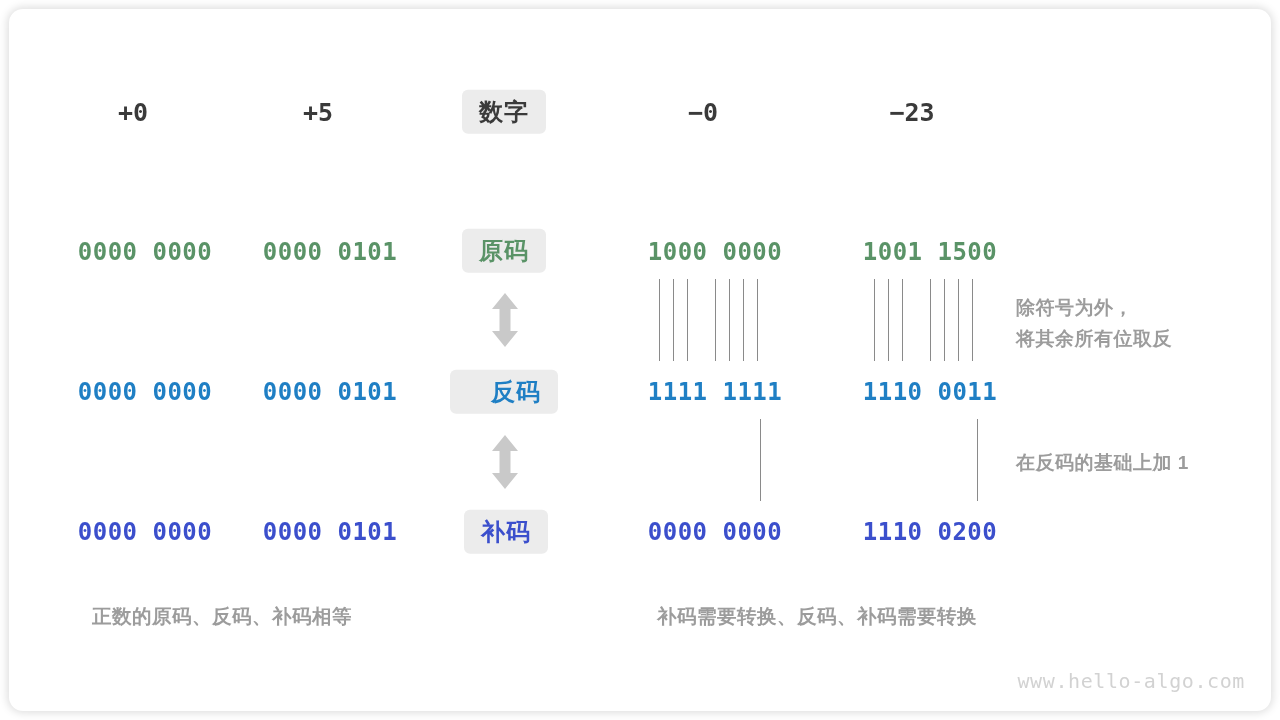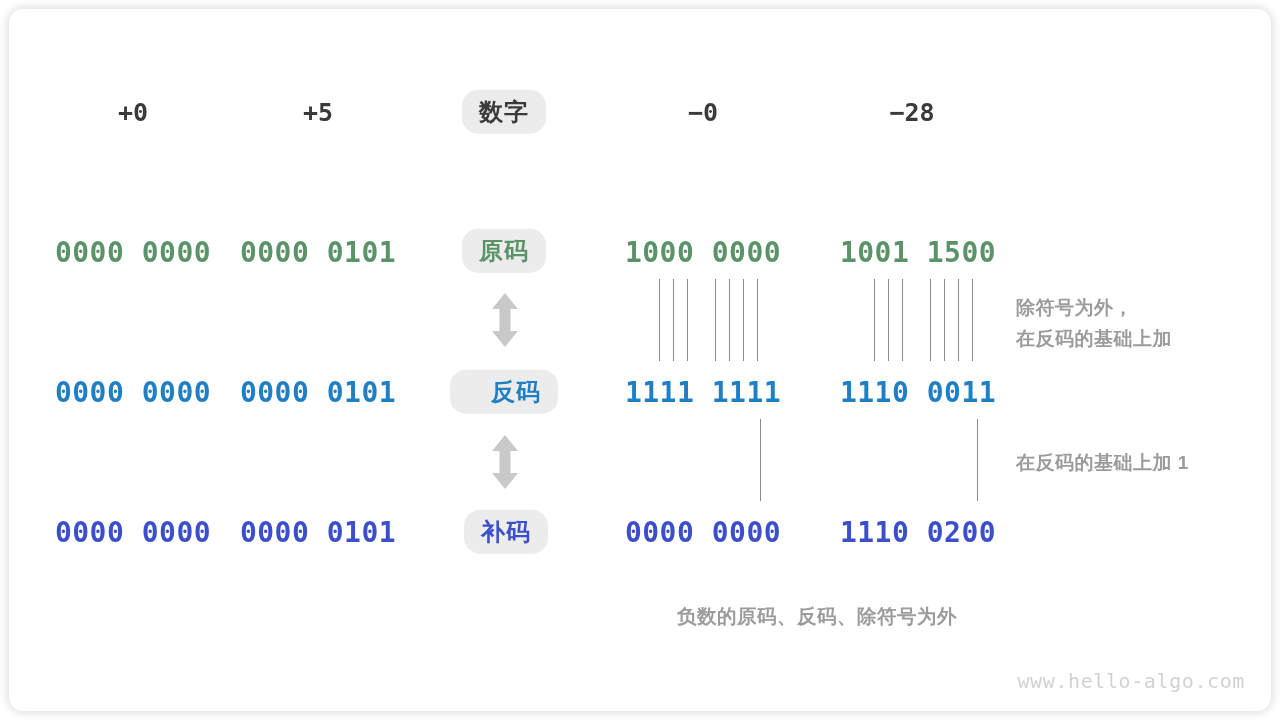--- a/index.html
+++ b/index.html
@@ -40,34 +40,35 @@
     font-family: "DejaVu Sans Mono", "Liberation Mono", monospace;
     font-size: 25px;
     font-weight: bold;
     color: #3a3a3a;
     letter-spacing: 0px;
   }
 
   
   .bits {
     font-family: "DejaVu Sans Mono", "Liberation Mono", monospace;
-    font-size: 28px;
+    font-size: 24px;
     font-weight: bold;
     letter-spacing: 0.5px;
+    margin-left: 12px;
   }
   .bits.row-true  { color: #5a9367; }
   .bits.row-ones  { color: #1f7fc4; }
   .bits.row-twos  { color: #3b4fcc; }
 
   
   .badge {
     position: absolute;
     transform: translate(-50%, -50%);
     background: #ececec;
-    border-radius: 16px;
+    border-radius: 6px;
     padding: 9px 17px;
     font-size: 24px;
     font-weight: bold;
     line-height: 1.1;
     white-space: nowrap;
     letter-spacing: 1px;
   }
   .badge.b-title { color: #3a3a3a; }
   .badge.b-true  { color: #5a9367; }
   .badge.b-ones  { color: #1f7fc4; }
@@ -124,21 +125,21 @@
 <div id="card">
 
   <div class="cell num" style="left:124px; top:103px;">+0</div>
 
   <div class="cell num" style="left:309px; top:103px;">+5</div>
 
   <div class="badge b-title" style="left:495px; top:103px;">数字</div>
 
   <div class="cell num" style="left:694px; top:103px;">−0</div>
 
-  <div class="cell num" style="left:903px; top:103px;">−28</div>
+  <div class="cell num" style="left:903px; top:103px;">−23</div>
 
   <div class="cell bits row-true" style="left:124px; top:243px;">0000 0000</div>
 
   <div class="cell bits row-true" style="left:309px; top:243px;">0000 0101</div>
 
   <div class="badge b-true" style="left:495px; top:242px;">原码</div>
 
   <div class="cell bits row-true" style="left:694px; top:243px;">1000 0000</div>
 
   <div class="cell bits row-true" style="left:909px; top:243px;">1001 1500</div>
@@ -188,22 +189,23 @@
     </svg>
   </div>
 
   <div class="dblarrow" style="left:496px; top:455px;">
     <svg width="30" height="56" viewBox="0 0 30 56" aria-hidden="true">
       <path d="M15 1 L28 17 L20.5 17 L20.5 39 L28 39 L15 55 L2 39 L9.5 39 L9.5 17 L2 17 Z" fill="#c9c9c9"></path>
     </svg>
   </div>
 
   <div class="note" style="left:1007px; top:283px;">除符号为外，
-在反码的基础上加</div>
+将其余所有位取反</div>
 
   <div class="note" style="left:1007px; top:438px;">在反码的基础上加 1</div>
 
-
-  <div class="caption" style="left:808px; top:607px;">负数的原码、反码、除符号为外</div>
+  <div class="caption" style="left:213px; top:607px;">正数的原码、反码、补码相等</div>
+
+  <div class="caption" style="left:808px; top:607px;">补码需要转换、反码、补码需要转换</div>
 
   <div id="watermark">www.hello-algo.com</div>
 
 </div>
 
 </body></html>

